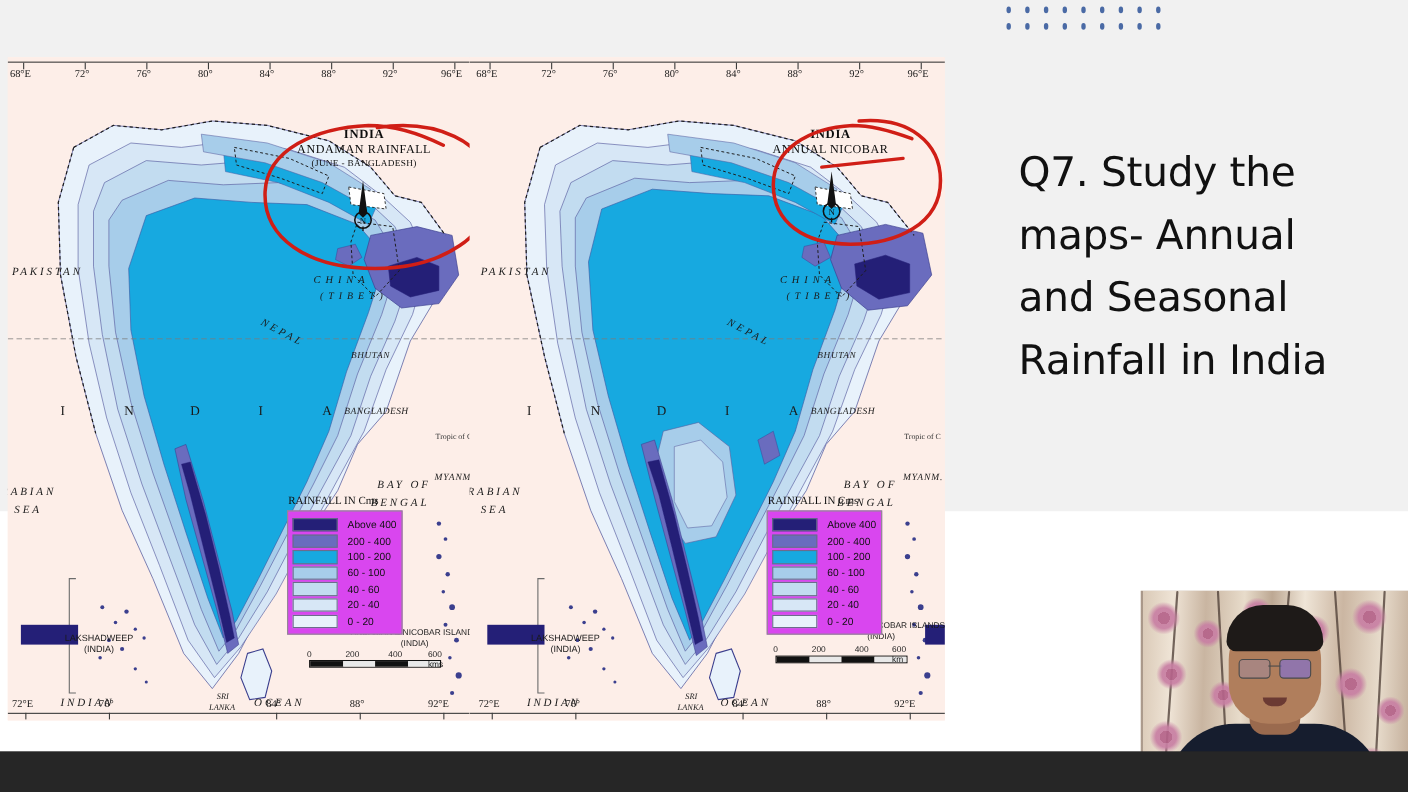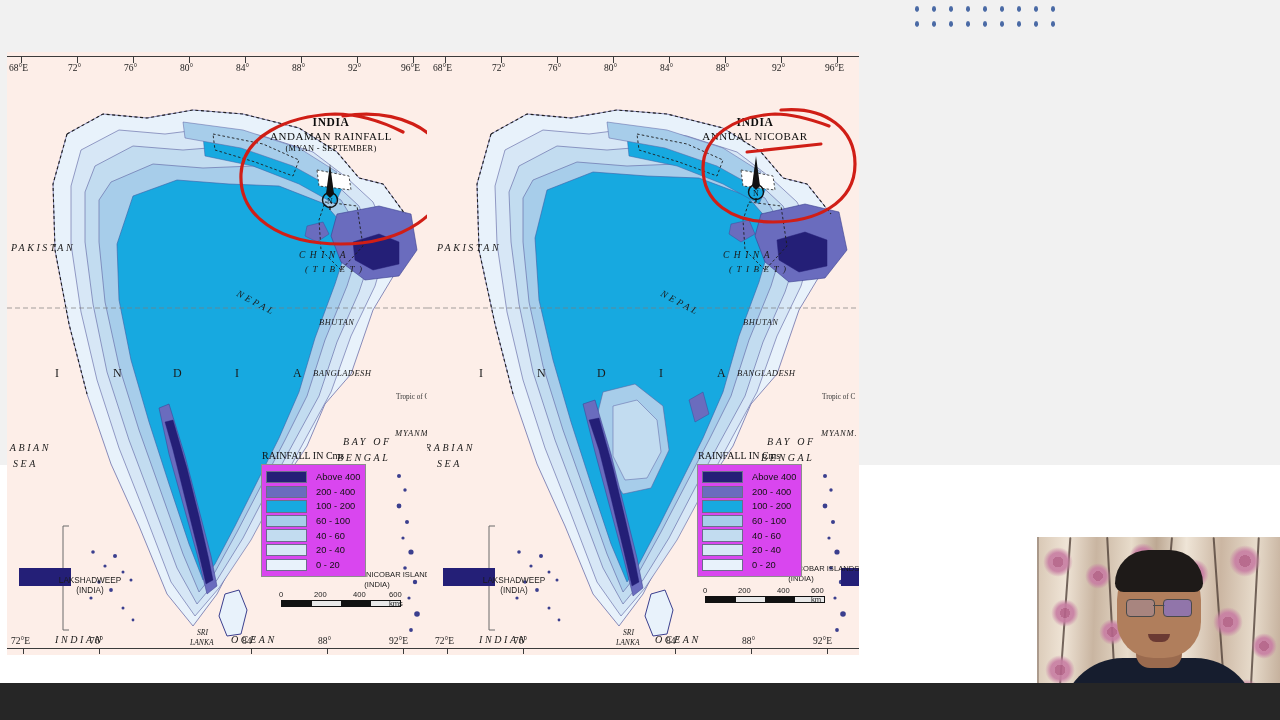--- a/index.html
+++ b/index.html
@@ -36,21 +36,21 @@
   .frame-bot{position:absolute;left:0;right:0;bottom:6px;height:1.2px;background:#3b3b3b;}
   .tick{position:absolute;width:1px;height:6px;background:#3b3b3b;}
 
   .axis-lab{position:absolute;font-family:"Liberation Serif",serif;font-size:9.5px;color:#1a1a1a;
      white-space:nowrap;}
 
   
   .geo{position:absolute;font-family:"Liberation Serif",serif;color:#1a1a1a;white-space:nowrap;}
   .geo.it{font-style:italic;}
   .geo.sp{letter-spacing:2.6px;}
-  .geo.sp2{letter-spacing:4.5px;margin-left:14px;}
+  .geo.sp2{letter-spacing:4.5px;}
 
   
   .mtitle{position:absolute;text-align:center;}
   .mtitle .t1{font-family:"Liberation Serif",serif;font-weight:bold;font-size:11.5px;letter-spacing:.6px;color:#0d0d0d;}
   .mtitle .t2{font-family:"Liberation Serif",serif;font-size:11px;letter-spacing:.5px;color:#0d0d0d;margin-top:2px;}
   .mtitle .t3{font-family:"Liberation Serif",serif;font-size:8.4px;letter-spacing:.3px;color:#0d0d0d;margin-top:2px;}
 
   
   .redmark{position:absolute;pointer-events:none;}
 
@@ -136,20 +136,21 @@
         <span class="dot"></span>
       <span class="dot"></span>
         <span class="dot"></span>
         <span class="dot"></span>
       <span class="dot"></span>
         <span class="dot"></span>
         <span class="dot"></span>
     </div>
   </div>
 
+  <div class="question">Q7. Study the maps- Annual and Seasonal Rainfall in India</div>
 
   <div class="maps">
 
     <div class="map-pane pane-left">
       <div class="pane-inner">
 
         <div class="frame-top"></div>
         <div class="frame-bot"></div>
 
         <div class="tick" style="left:14px;top:5px;"></div>
@@ -248,21 +249,21 @@
               <circle cx="126" cy="546" r="1.4"></circle>
           </g>
 
           <path d="M62,452 L56,452 L56,556 L62,556" fill="none" stroke="#6b6b6b" stroke-width="1"></path>
           <rect x="12" y="494" width="52" height="18" fill="#241f77"></rect>
         </svg>
 
         <div class="mtitle" style="left:254px;top:64px;width:140px;">
           <div class="t1">INDIA</div>
           <div class="t2">ANDAMAN RAINFALL</div>
-          <div class="t3">(MYAN - SEPTEMBER)</div>
+          <div class="t3">(JUNE - BANGLADESH)</div>
         </div>
 
         <svg class="north" style="left:312px;top:112px;" width="22" height="46">
           <path d="M11,0 L15,30 L11,34 L7,30 Z" fill="#111"></path>
           <circle cx="11" cy="36" r="7.5" fill="none" stroke="#111" stroke-width="1.4"></circle>
           <text x="11" y="39.5" font-family="Liberation Serif, serif" font-size="8" text-anchor="middle" fill="#111">N</text>
           <path d="M11,42 L11,46" stroke="#111" stroke-width="1.2"></path>
         </svg>
 
         <svg class="redmark" style="left:224px;top:52px;" width="228" height="145">

